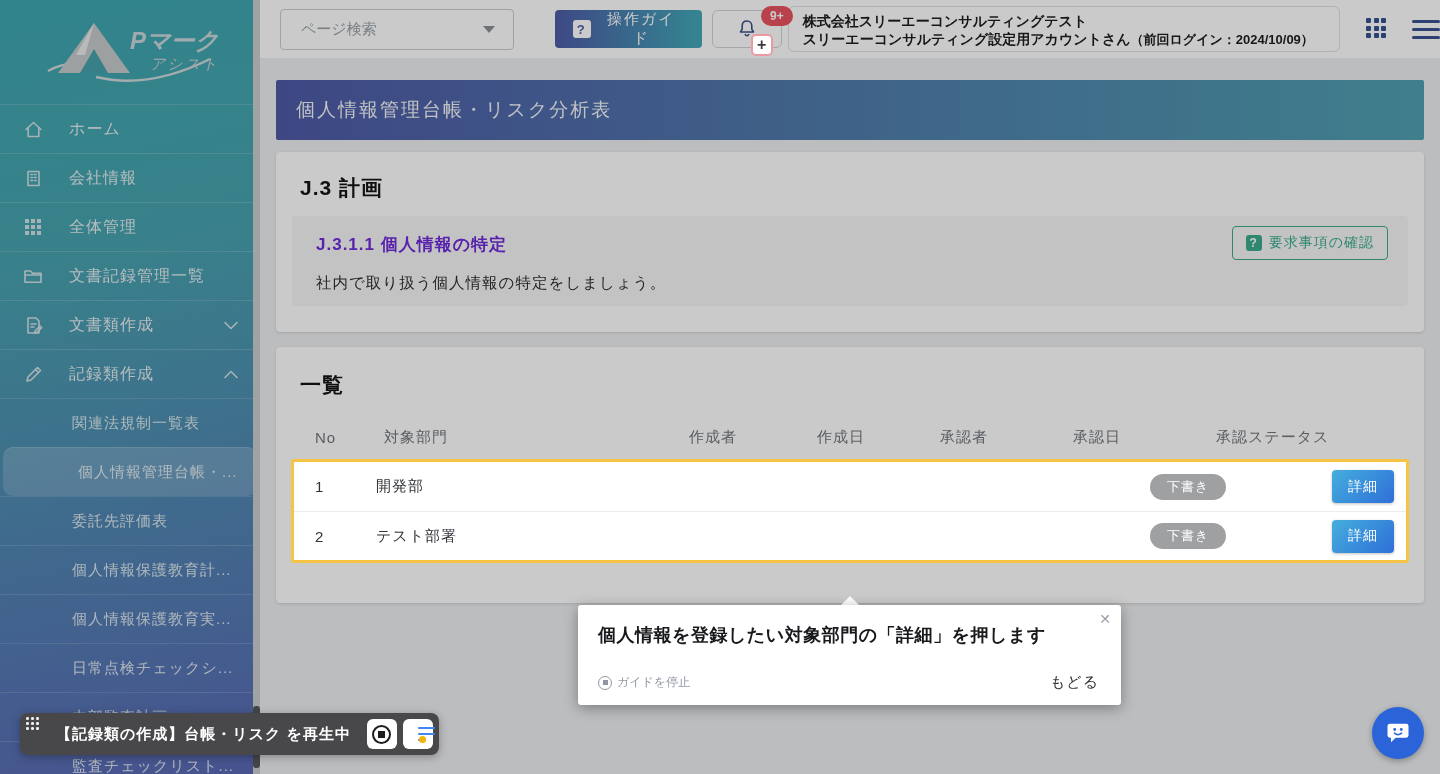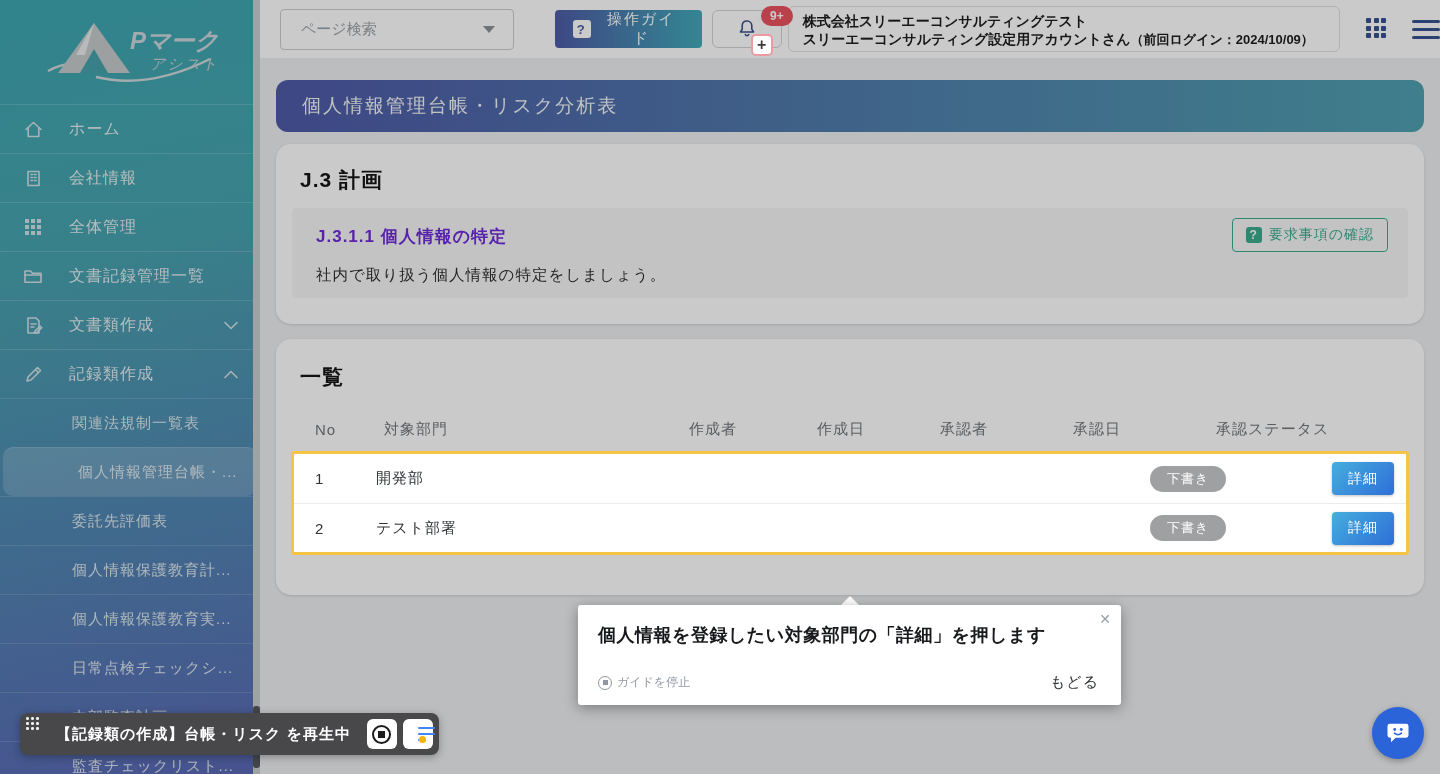--- a/index.html
+++ b/index.html
@@ -47,23 +47,23 @@
   .account-box .l1 { font-size:14px; font-weight:bold; color:#1A1A1A; line-height:18px; }
   .account-box .l2 { font-size:14px; font-weight:bold; color:#1A1A1A; line-height:18px; }
   .account-box .l2 .suffix { font-size:13px; }
   .apps-btn { margin-left:26px; width:22px; height:22px; display:grid; grid-template-columns:repeat(3,5px);
     grid-template-rows:repeat(3,5px); gap:2.5px; cursor:pointer; }
   .apps-btn i { background:#33508F; border-radius:1px; }
   .burger-btn { margin-left:24px; width:28px; display:flex; flex-direction:column; gap:5px; cursor:pointer; }
   .burger-btn i { height:3px; background:#33508F; border-radius:2px; }
 
   .content { position:absolute; left:0; right:0; top:66px; bottom:0; padding:14px 16px 0; }
-  .page-titlebar { height:52px; border-radius:12px; background:linear-gradient(90deg,#4C58A6 0%,#4E9FB0 100%);
-    color:#F2F5F7; font-size:19px; letter-spacing:2px; display:flex; align-items:center; padding-left:26px; }
-  .card { background:#fff; border-radius:15px; box-shadow:0 1px 3px rgba(0,0,0,0.14); }
+  .page-titlebar { height:60px; border-radius:2px; background:linear-gradient(90deg,#4C58A6 0%,#4E9FB0 100%);
+    color:#F2F5F7; font-size:19px; letter-spacing:2px; display:flex; align-items:center; padding-left:20px; }
+  .card { background:#fff; border-radius:4px; box-shadow:0 1px 3px rgba(0,0,0,0.14); }
   .card-plan { margin-top:12px; height:180px; padding:0 16px; }
   .card-plan h2 { font-size:21px; color:#111; padding:22px 0 14px 8px; letter-spacing:1px; }
   .plan-inner { position:relative; height:90px; background:#F6F7F8; border-radius:4px; padding:17px 24px; }
   .plan-inner h3 { font-size:17px; color:#6d28d9; letter-spacing:1px; margin-bottom:17px; }
   .plan-inner p { font-size:15.5px; color:#2B2B2B; letter-spacing:1px; }
   .req-btn { position:absolute; top:10px; right:20px; height:34px; padding:0 13px; background:transparent;
     border:1px solid #3AAA8C; border-radius:4px; color:#3AAA8C; font-size:14px; letter-spacing:1px;
     display:flex; align-items:center; gap:7px; cursor:pointer; font-family:inherit; }
   .q-sq-green { width:16px; height:16px; background:#3AAA8C; border-radius:3px; color:#fff;
     font-weight:bold; font-size:12px; display:flex; align-items:center; justify-content:center; }

